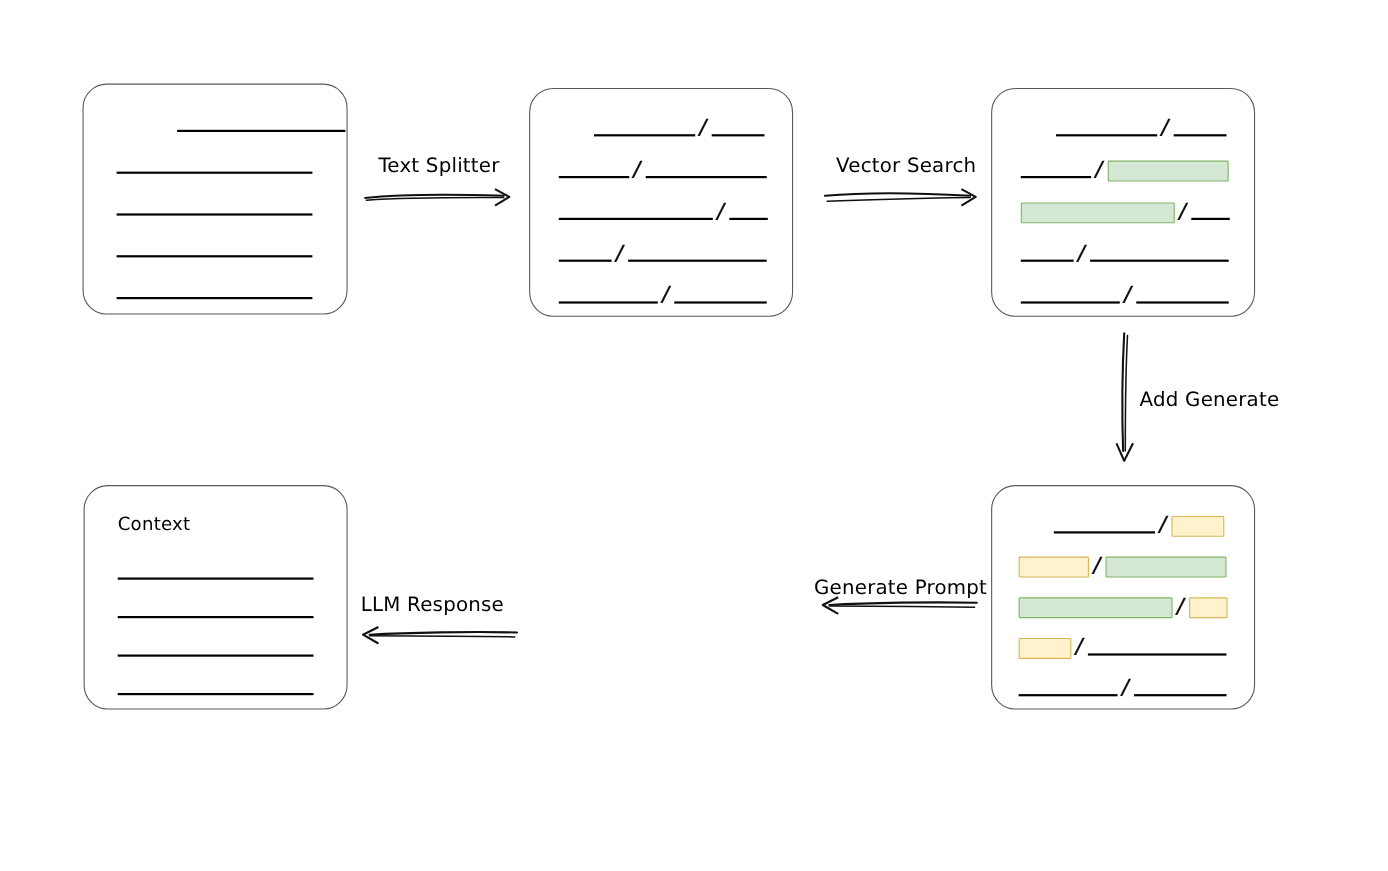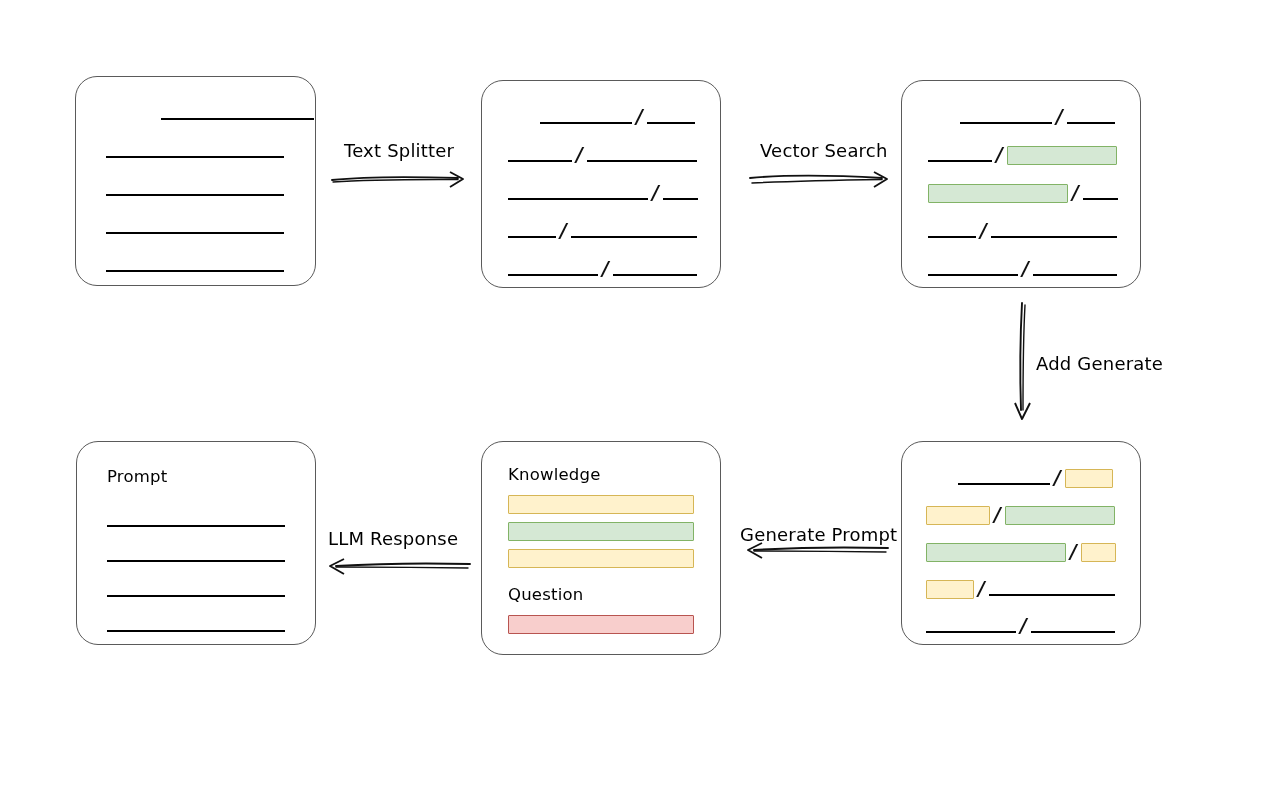--- a/index.html
+++ b/index.html
@@ -249,44 +249,32 @@
 
   <div class="arrow-group" style="left:738px; top:512px; width:152px; height:50px;">
     <div class="arrow-label" style="left:2px; top:0px;margin-top:12px;">Generate Prompt</div>
     <svg class="arrow-svg" style="left:0; top:25px;" width="152" height="26" viewBox="0 0 152 26">
       <path d="M150,11 C110,10 50,11 16,13" fill="none" stroke="#111" stroke-width="1.9" stroke-linecap="round"></path>
       <path d="M148,15 C108,14.5 50,14 16,14" fill="none" stroke="#111" stroke-width="1.4" stroke-linecap="round"></path>
       <path d="M24,6 L10,13 L24,21" fill="none" stroke="#111" stroke-width="1.9" stroke-linejoin="round"></path>
     </svg>
   </div>
 
-  <div class="card" style="left:481px; top:441px; width:240px; height:214px;">
-    <div class="caption" style="left:26px; top:23px;">Knowledge</div>
-    <div class="rows">
-        <div class="seg-chip chip-yellow" style="position: absolute; left: 26px; top: 53px; width: 186px;"></div>
-        <div class="seg-chip chip-green" style="position: absolute; left: 26px; top: 80px; width: 186px;"></div>
-        <div class="seg-chip chip-yellow" style="position: absolute; left: 26px; top: 107px; width: 186px;"></div>
-      </div>
-    <div class="caption" style="left:26px; top:143px;">Question</div>
-    <div class="rows">
-        <div class="seg-chip chip-red" style="position: absolute; left: 26px; top: 173px; width: 186px;"></div>
-      </div>
-  </div>
-
-  <div class="arrow-group" style="left:320px; top:528px; width:152px; height:50px;">
+
+  <div class="arrow-group" style="left:320px; top:539px; width:152px; height:50px;">
     <div class="arrow-label" style="left:8px; top:0px;">LLM Response</div>
     <svg class="arrow-svg" style="left:0; top:25px;" width="152" height="26" viewBox="0 0 152 26">
       <path d="M150,11 C110,10 50,11 16,13" fill="none" stroke="#111" stroke-width="1.9" stroke-linecap="round"></path>
       <path d="M148,15 C108,14.5 50,14 16,14" fill="none" stroke="#111" stroke-width="1.4" stroke-linecap="round"></path>
       <path d="M24,6 L10,13 L24,21" fill="none" stroke="#111" stroke-width="1.9" stroke-linejoin="round"></path>
     </svg>
   </div>
 
   <div class="card" style="left:76px; top:441px; width:240px; height:204px;">
-    <div class="caption" style="left:30px; top:25px;">Prompt</div>
+    <div class="caption" style="left:30px; top:25px;">Context</div>
     <div class="rows">
         <div class="row" style="left: 30px; top: 68px;">
           <span class="seg-line" style="width: 178px;"></span>
         </div>
         <div class="row" style="left: 30px; top: 103px;">
           <span class="seg-line" style="width: 178px;"></span>
         </div>
         <div class="row" style="left: 30px; top: 138px;">
           <span class="seg-line" style="width: 178px;"></span>
         </div>

